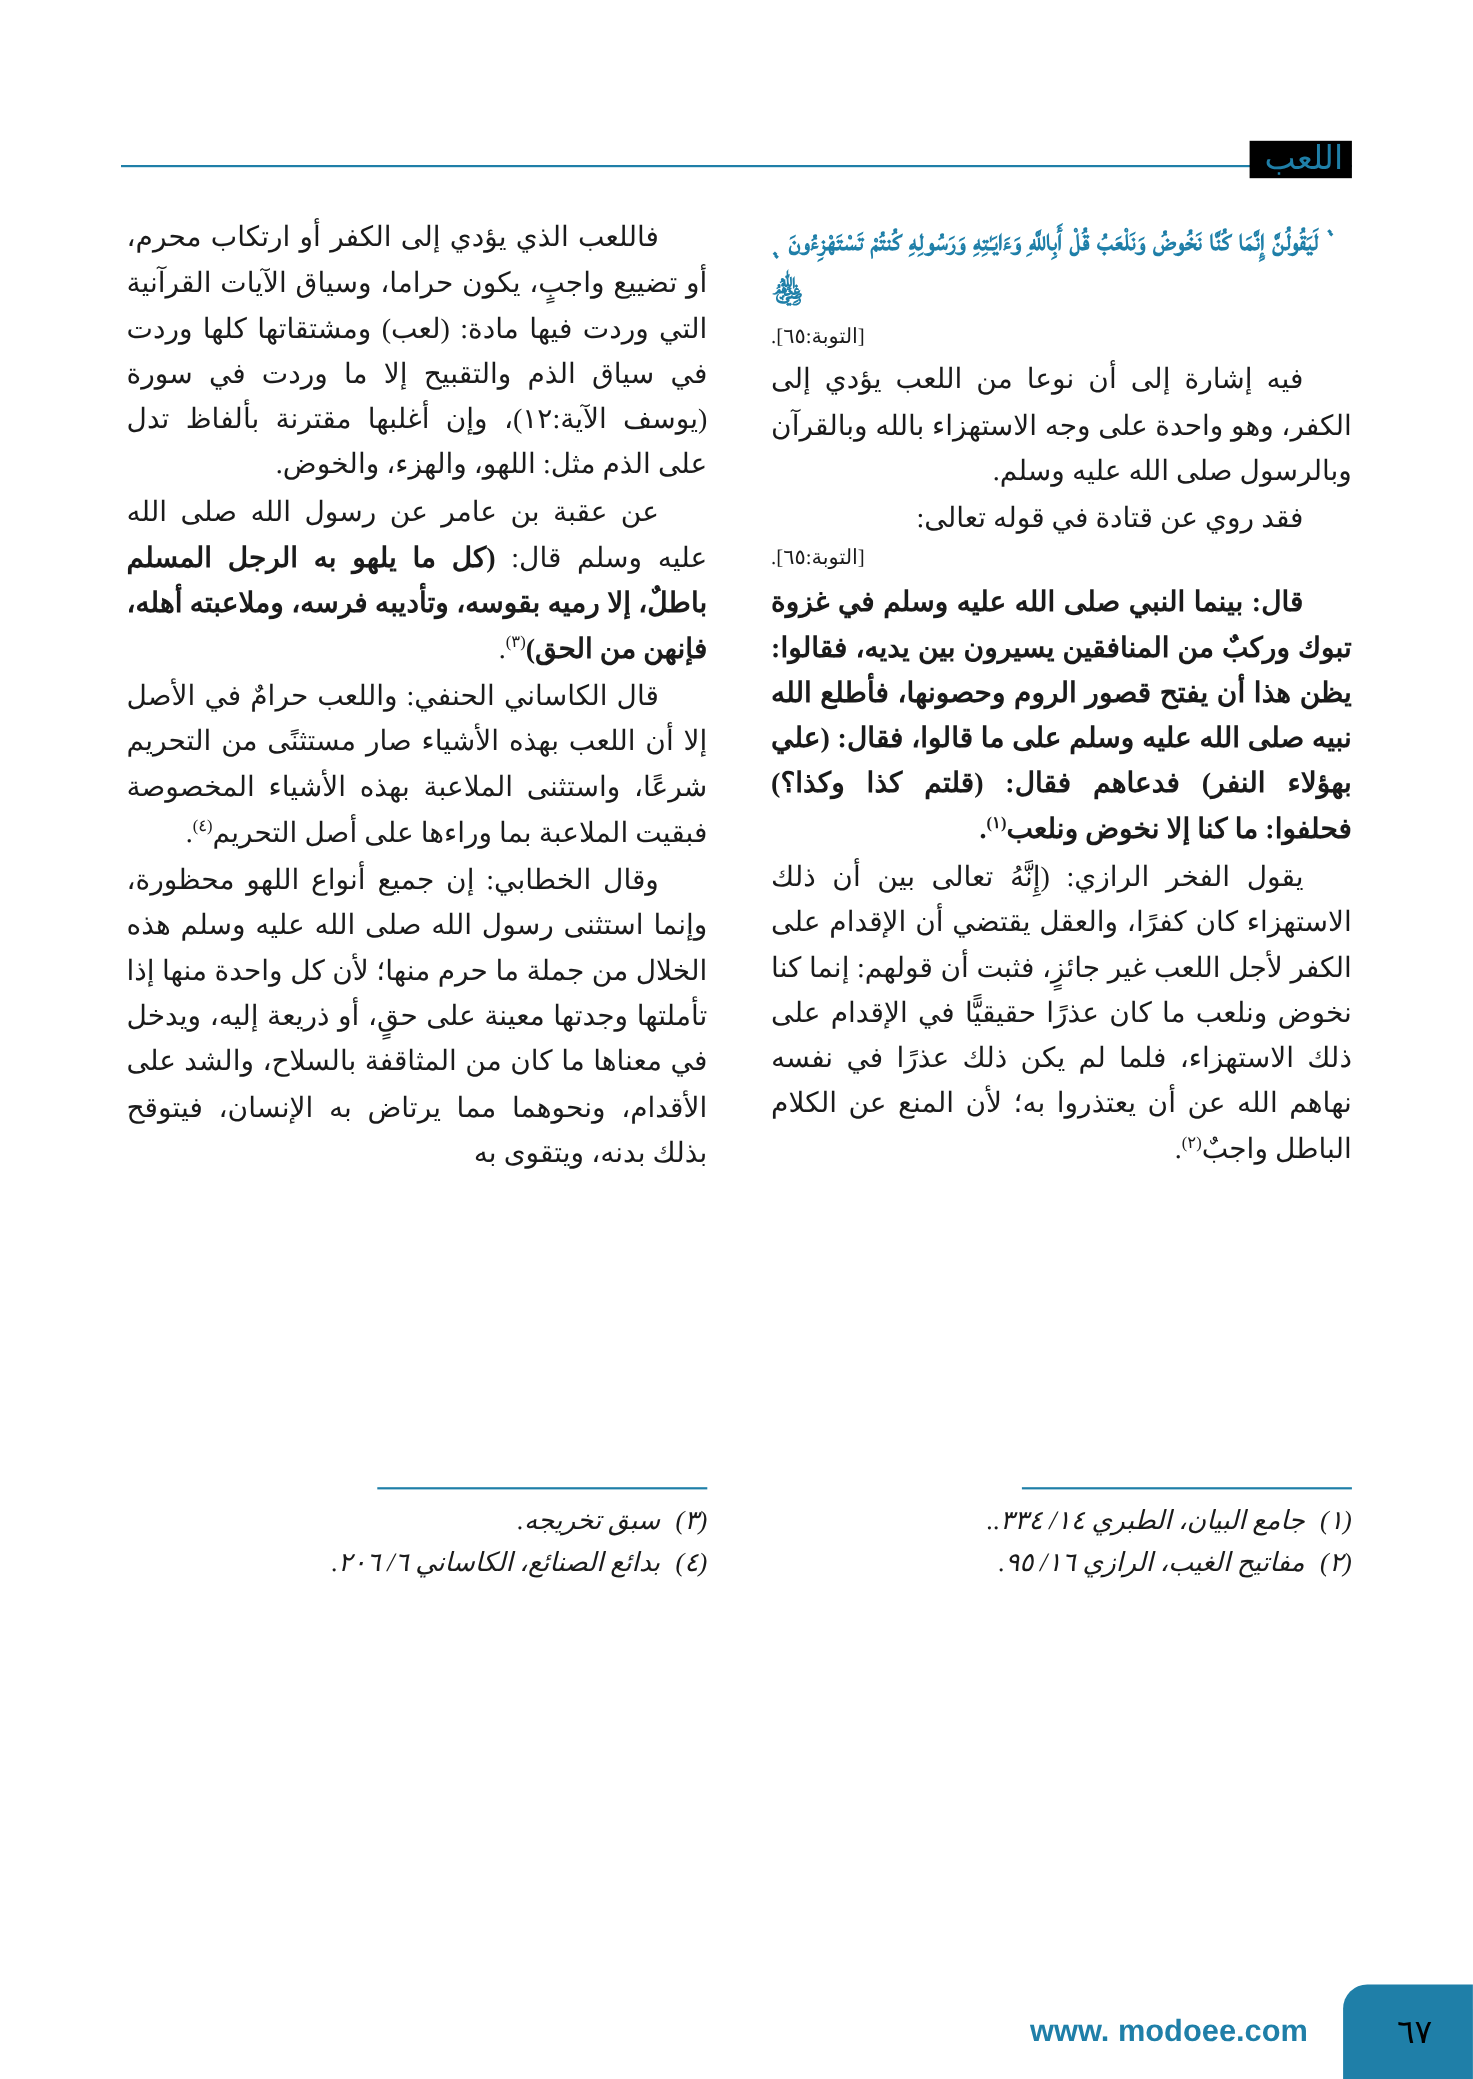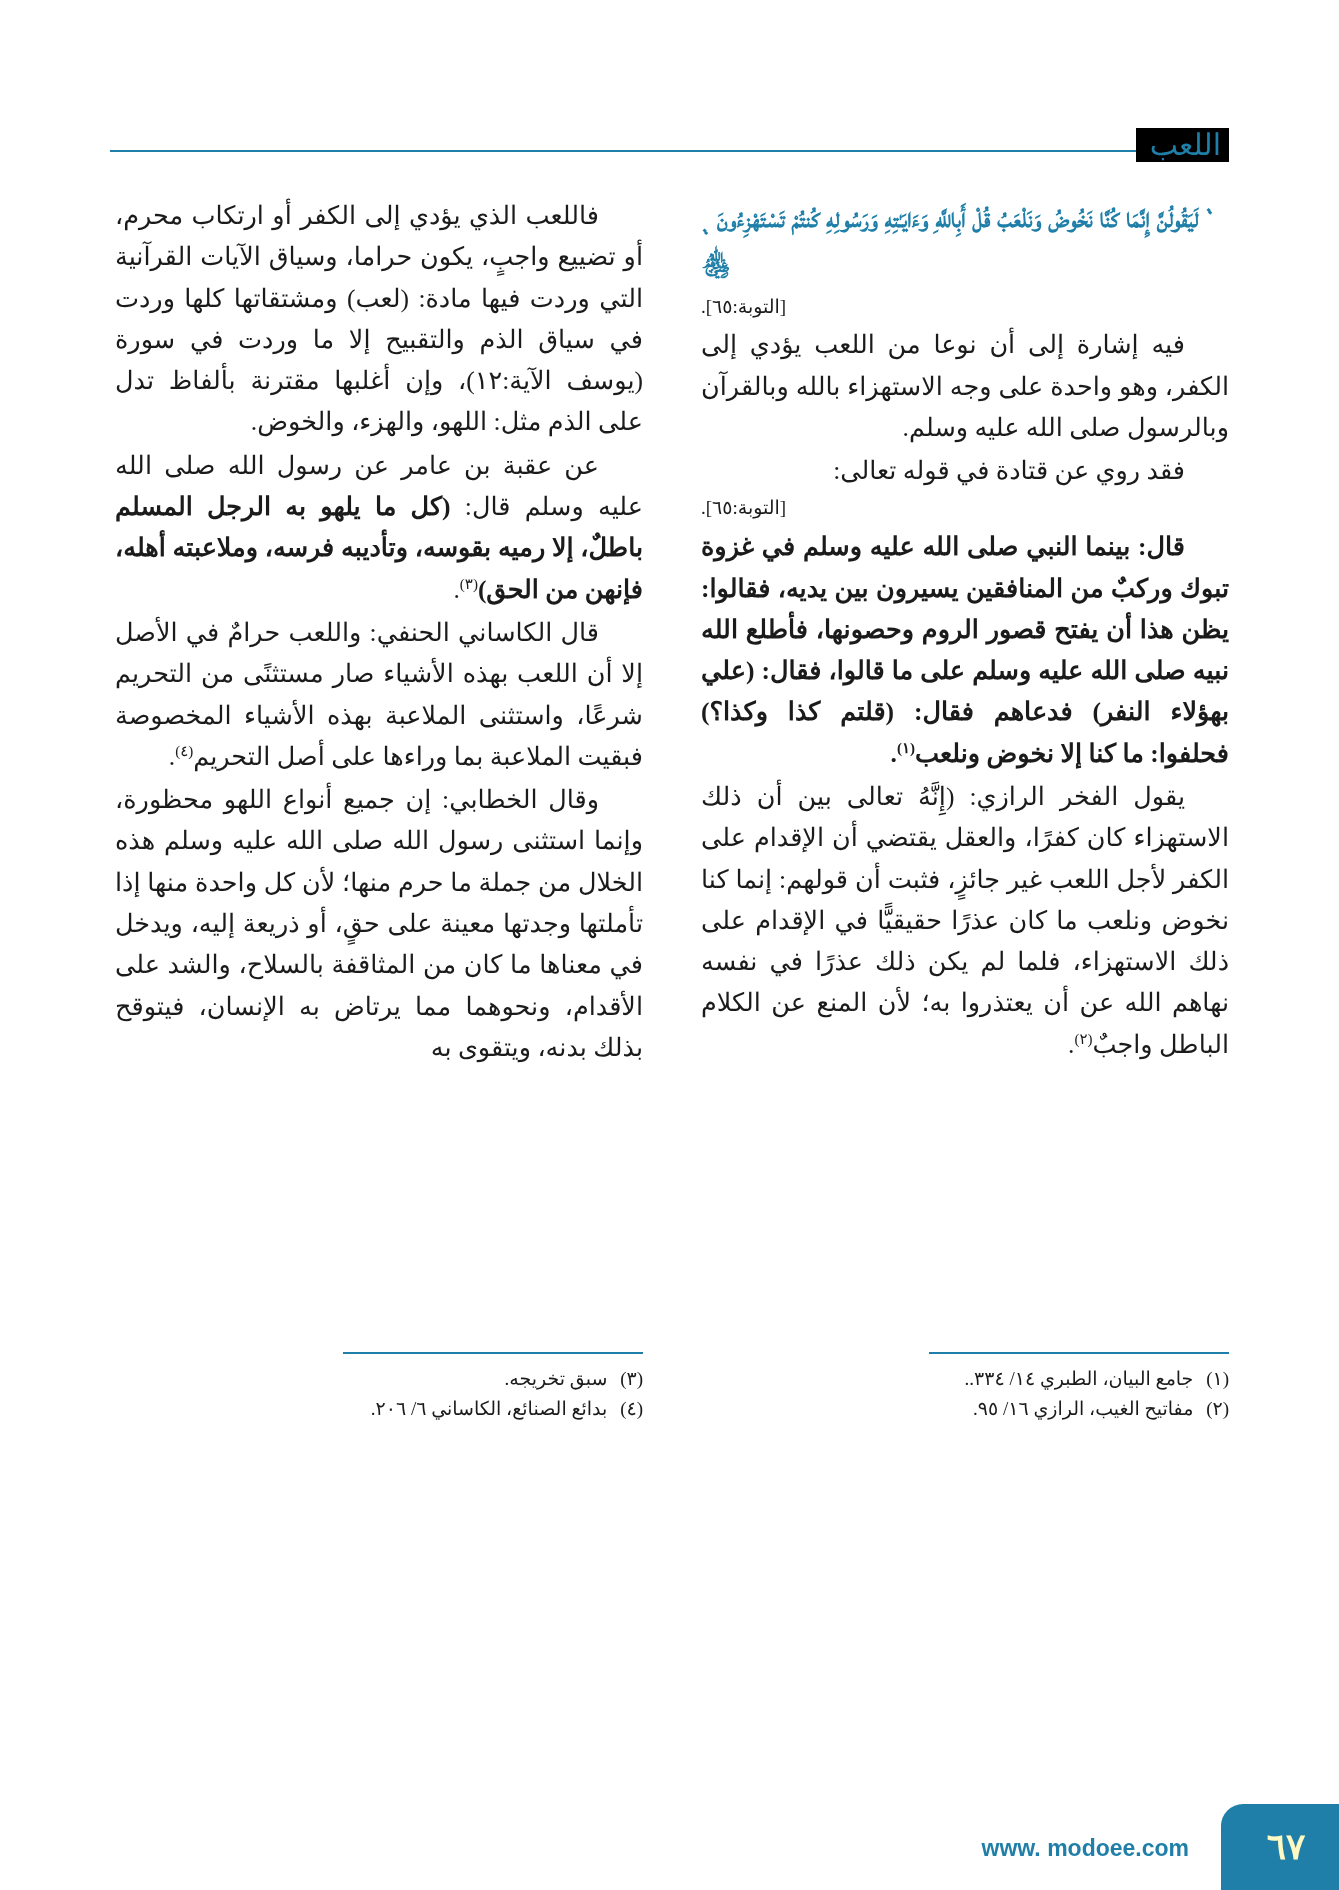--- a/index.html
+++ b/index.html
@@ -113,24 +113,25 @@
     flex-direction: row;
     gap: 58px;
   }
   .fn-col { width: 528px; }
   .fn-rule {
     width: 300px;
     border-top: 2px solid #1f7fa8;
     margin: 0 0 10px 0;
   }
   .fn-line {
-    font-size: 19px;
+    font-size: 24px;
     line-height: 1.6;
     text-align: right;
     white-space: nowrap;
+    font-style: italic;
   }
   .fn-num { margin-left: 8px; }
 
   
   .bottom {
     position: absolute;
     bottom: 0;
     right: 0;
     left: 0;
     height: 110px;
@@ -142,31 +143,31 @@
     width: 118px;
     height: 86px;
     background: #1f7fa8;
     border-top-left-radius: 22px;
     border-bottom-left-radius: 0;
     display: flex;
     align-items: center;
     justify-content: center;
   }
   .page-num {
-    color: #fef9c3;
-    font-size: 36px;
-    font-weight: bold;
+    color: #000000;
+    font-size: 30px;
+    font-weight: normal;
     padding-left: 12px;
   }
   .site {
     position: absolute;
     right: 150px;
     bottom: 28px;
     color: #1f7fa8;
-    font-size: 23px;
+    font-size: 28px;
     font-weight: bold;
     direction: ltr;
     font-family: "Liberation Sans", sans-serif;
   }
 </style>
 </head>
 <body>
 
 <div class="page">
 

